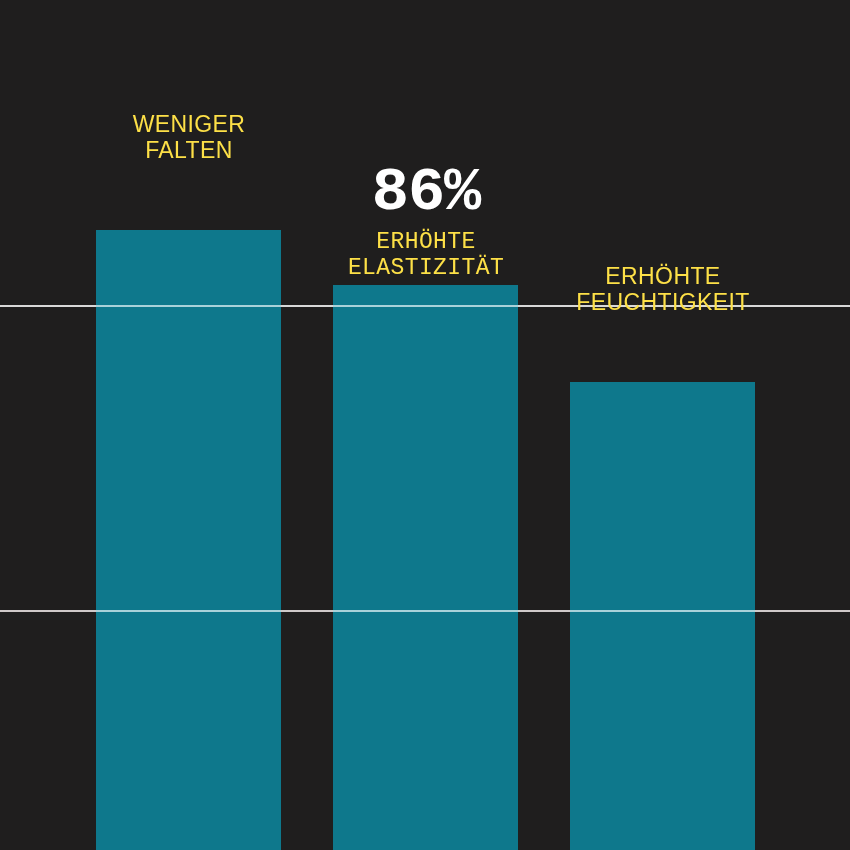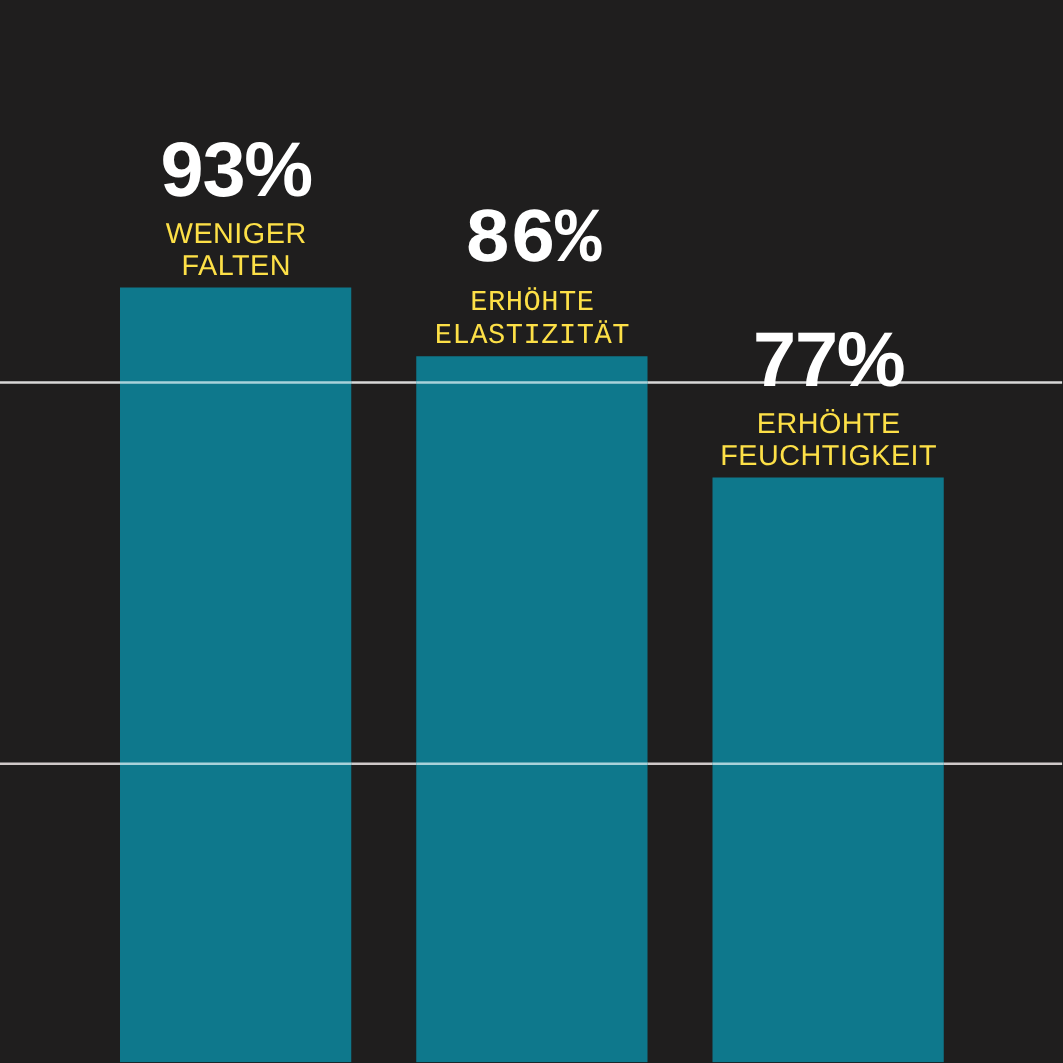--- a/index.html
+++ b/index.html
@@ -90,30 +90,28 @@
   <div class="bar b1"></div>
   <div class="bar b2"></div>
 
   <div class="gridline-over" style="top:305px; left:96px;  width:185px;"></div>
   <div class="gridline-over" style="top:305px; left:333px; width:185px;"></div>
   <div class="gridline-over" style="top:610px; left:96px;  width:185px;"></div>
   <div class="gridline-over" style="top:610px; left:333px; width:185px;"></div>
   <div class="gridline-over" style="top:610px; left:570px; width:185px;"></div>
 
   <div class="label-group l0">
-    <div class="pct">93%</div>
     <div class="caption">WENIGER
 FALTEN</div>
   </div>
 
   <div class="label-group l1">
     <div class="pct">86%</div>
     <div class="caption">ERHÖHTE
 ELASTIZITÄT</div>
   </div>
 
   <div class="label-group l2">
-    <div class="pct">77%</div>
     <div class="caption">ERHÖHTE
 FEUCHTIGKEIT</div>
   </div>
 
 </div>
 
 </body></html>

